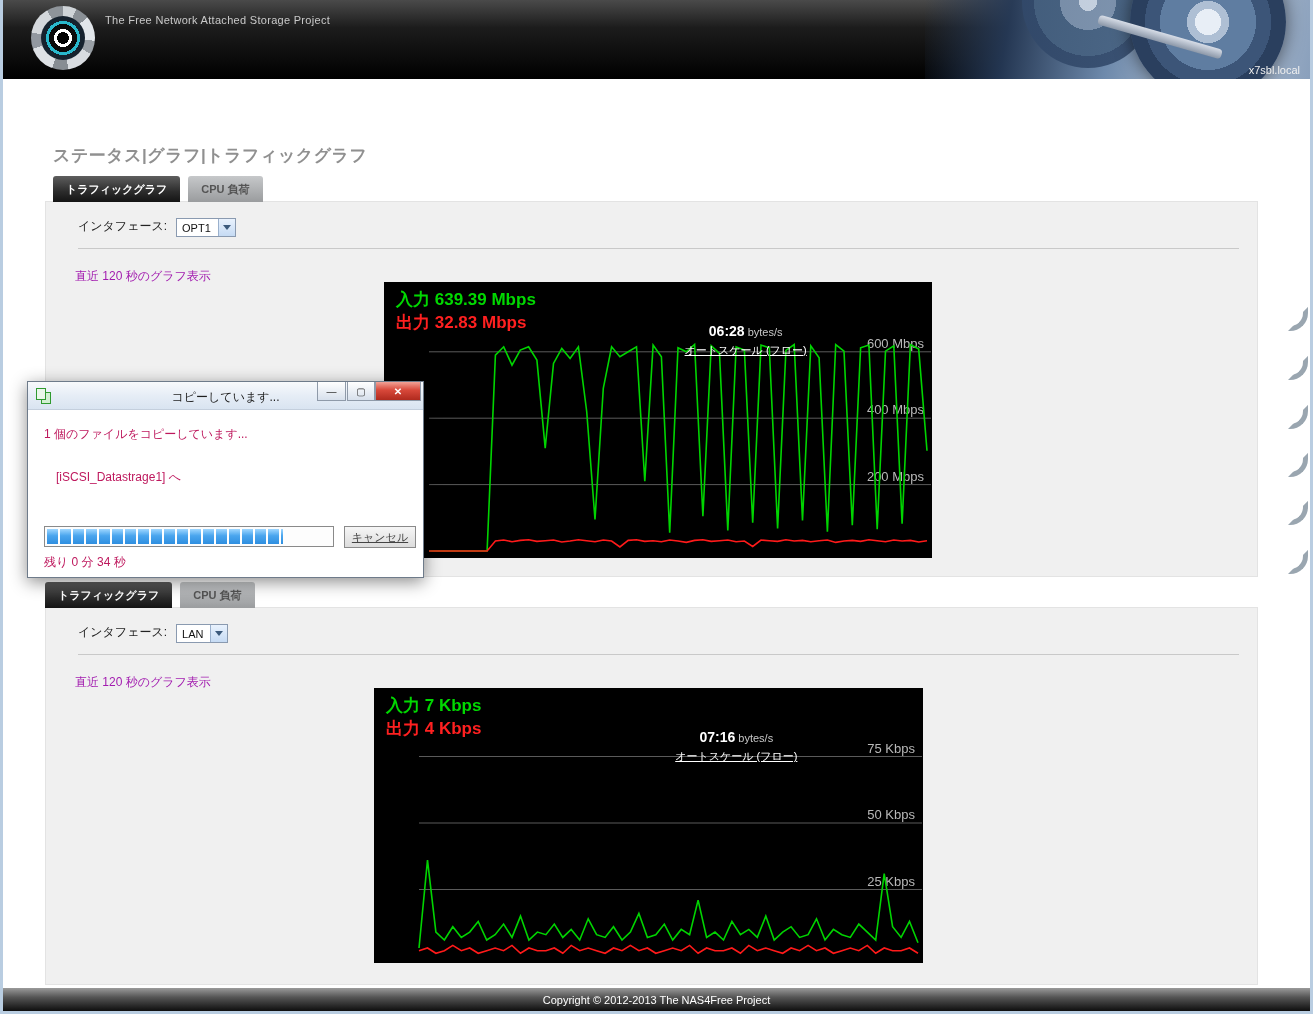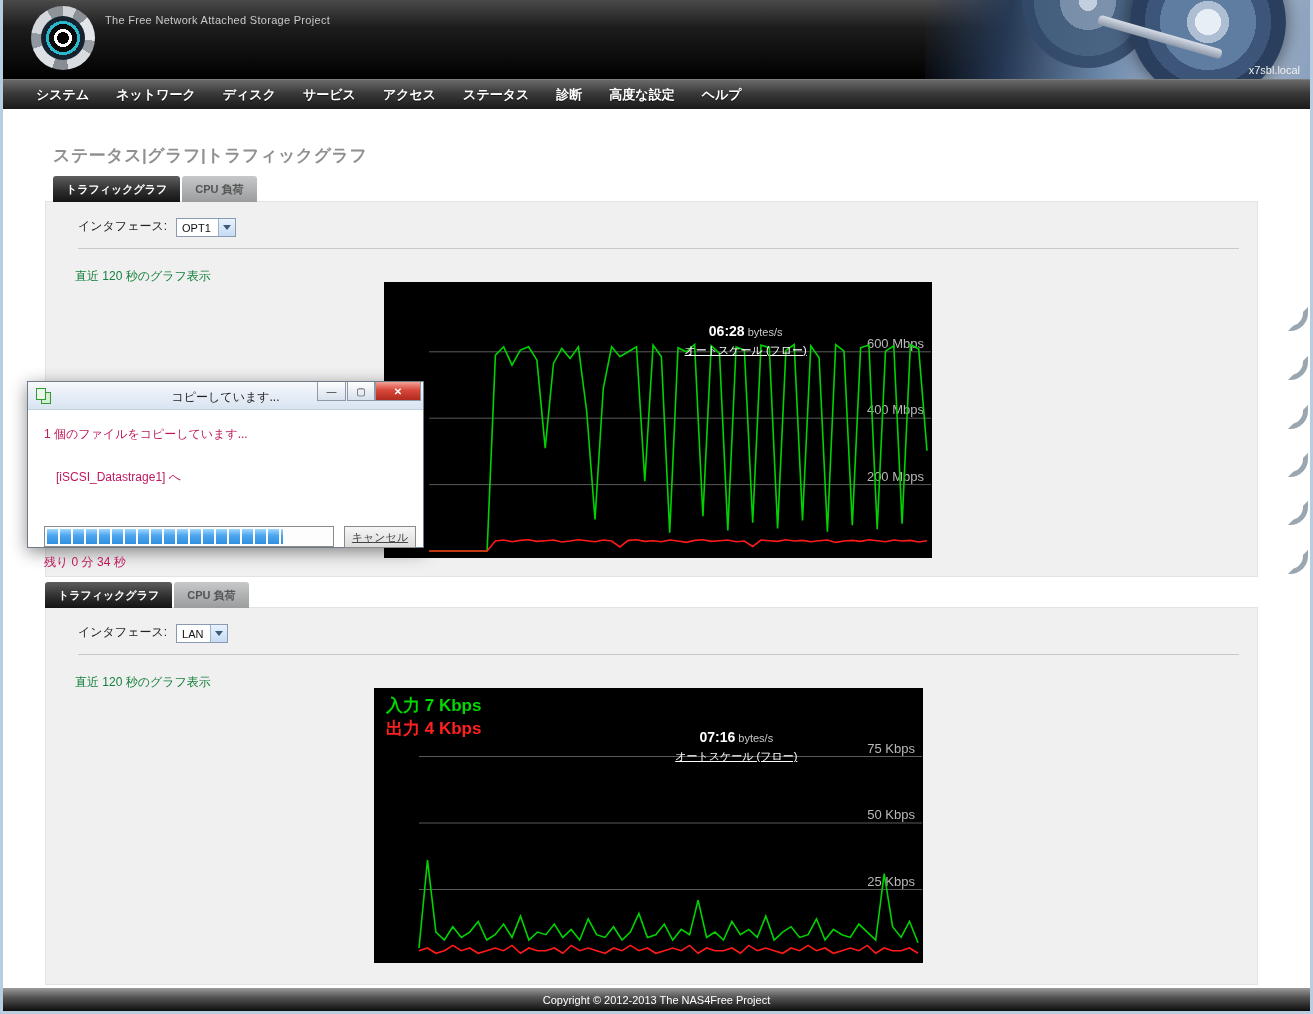--- a/index.html
+++ b/index.html
@@ -37,55 +37,55 @@
   
   .navbar { position:absolute; top:79px; left:0; right:0; height:30px;
      background:linear-gradient(180deg,#6a6a6a 0%,#3a3a3a 45%,#1a1a1a 100%);
      border-top:1px solid #7c7c7c; display:flex; align-items:center; padding-left:33px; gap:27px; }
   .nav-item { font-size:13px; font-weight:bold; color:#fff; cursor:pointer; white-space:nowrap;
      text-shadow:0 1px 1px rgba(0,0,0,.6); }
 
   
   .breadcrumb { position:absolute; left:50px; top:144px; font-size:17px; font-weight:600; color:#909090; letter-spacing:.5px; }
 
-  .tabstrip { position:absolute; display:flex; gap:2px; z-index:5; }
+  .tabstrip { position:absolute; display:flex; gap:8px; z-index:5; }
   .tabstrip-1 { left:50px; top:176px; }
   .tabstrip-2 { left:42px; top:582px; }
   .tab { padding:6px 13px 5px 13px; font-size:11px; font-weight:bold; border-radius:3px 3px 0 0; cursor:pointer; }
   .tab.active { background:linear-gradient(180deg,#5e5e5e 0%,#2c2c2c 60%,#141414 100%); color:#fff; }
   .tab.inactive { background:linear-gradient(180deg,#c6c8ca 0%,#9a9c9e 100%); color:#545454; }
 
   .panel { position:absolute; left:42px; width:1213px; background:#f0f0f0; border:1px solid #e3e3e3; }
   .panel-1 { top:201px; height:376px; }
   .panel-2 { top:607px; height:378px; }
   .iface-row { position:absolute; left:32px; top:16px; display:flex; font-size:12px; color:#222; }
   .select { display:inline-flex; align-items:center; margin-left:9px; border:1px solid #8a9ab0; background:#fff;
      height:19px; font-size:11px; color:#111; padding-left:5px; cursor:pointer; }
   .select .arrow-box { width:17px; height:17px; margin-left:7px; border-left:1px solid #9ab0cc;
      background:linear-gradient(180deg,#e9f2fd 0%,#c6dbf4 100%); display:flex; align-items:center; justify-content:center; }
   .select .arrow-box .tri { width:0; height:0; border-left:4px solid transparent; border-right:4px solid transparent;
      border-top:5px solid #3c5a7c; }
   .divider { position:absolute; left:32px; right:18px; top:46px; border-top:1px solid #c9c9c9; }
-  .caption { position:absolute; left:29px; top:66px; font-size:12px; color:#15803d; }
+  .caption { position:absolute; left:29px; top:66px; font-size:12px; color:#a21caf; }
 
   .graph { position:absolute; background:#000; }
   .graph-1 { left:338px; top:80px; width:548px; height:276px; }
   .graph-2 { left:328px; top:80px; width:549px; height:275px; }
   .graph svg { position:absolute; left:0; top:0; }
   svg text { font-family:"Liberation Sans", sans-serif; }
   .legend { position:absolute; left:12px; top:7px; font-size:17px; font-weight:bold; line-height:1.35; z-index:2; }
   .legend .in { color:#00d800; }
   .legend .out { color:#ff2020; }
   .overlay-top { position:absolute; left:44%; width:44%; top:4px; text-align:center; z-index:2;margin-top:36px; }
   .overlay-time { font-size:14px; font-weight:bold; color:#fff; }
   .overlay-unit { font-size:11px; color:#c8c8c8; margin-left:3px; }
   .autoscale { display:inline-block; margin-top:3px; font-size:11px; color:#fff; text-decoration:underline; cursor:pointer; }
 
   
-  .dialog { position:absolute; left:24px; top:381px; width:397px; height:167px; background:#fff;
+  .dialog { position:absolute; left:24px; top:381px; width:397px; height:197px; background:#fff;
      border:1px solid #6e7b8a; box-shadow:0 4px 16px rgba(0,0,0,.45); z-index:50; }
   .dialog-title { position:absolute; left:0; top:0; right:0; height:28px;
      background:linear-gradient(180deg,#f8fafc 0%,#e6edf6 50%,#d9e4f1 100%); border-bottom:1px solid #c4cfdd; }
   .copy-icon { position:absolute; left:8px; top:6px; width:16px; height:16px; }
   .copy-icon .p1, .copy-icon .p2 { position:absolute; width:10px; height:12px; background:#eaf7ea; border:1px solid #2f9a2f; }
   .copy-icon .p1 { left:0; top:0; }
   .copy-icon .p2 { left:5px; top:4px; background:#d2efd2; }
   .dialog-title-text { position:absolute; left:0; right:0; top:7px; text-align:center; font-size:12px; color:#1e1e1e; }
   .win-btn { position:absolute; top:0; height:19px; display:flex; align-items:center; justify-content:center;
      font-size:10px; border:1px solid #8f9aa9; border-top:none; cursor:pointer; }
@@ -132,31 +132,20 @@
       </div>
       <div class="hdd">
         <div class="hdd-bg"></div>
         <div class="platter2"></div>
         <div class="platter"></div>
         <div class="arm"></div>
       </div>
       <div class="hostname">x7sbl.local</div>
     </div>
 
-    <div class="navbar">
-      <span class="nav-item">システム</span>
-      <span class="nav-item">ネットワーク</span>
-      <span class="nav-item">ディスク</span>
-      <span class="nav-item">サービス</span>
-      <span class="nav-item">アクセス</span>
-      <span class="nav-item">ステータス</span>
-      <span class="nav-item">診断</span>
-      <span class="nav-item">高度な設定</span>
-      <span class="nav-item">ヘルプ</span>
-    </div>
 
     <div class="breadcrumb">ステータス|グラフ|トラフィックグラフ</div>
 
     <div class="tabstrip tabstrip-1">
       <div class="tab active">トラフィックグラフ</div>
       <div class="tab inactive">CPU 負荷</div>
     </div>
 
     <div class="panel panel-1">
       <div class="iface-row">
@@ -175,20 +164,24 @@
         <svg id="chart-svg-0" width="548" height="276">
             <line x1="45" x2="547" y1="69.8" y2="69.8" stroke="#5a5a5a" stroke-width="1"></line>
             <text x="540" y="65.8" text-anchor="end" fill="#b8b8b8" font-size="13">600 Mbps</text>
             <line x1="45" x2="547" y1="136.2" y2="136.2" stroke="#5a5a5a" stroke-width="1"></line>
             <text x="540" y="132.2" text-anchor="end" fill="#b8b8b8" font-size="13">400 Mbps</text>
             <line x1="45" x2="547" y1="202.6" y2="202.6" stroke="#5a5a5a" stroke-width="1"></line>
             <text x="540" y="198.6" text-anchor="end" fill="#b8b8b8" font-size="13">200 Mbps</text>
             <polyline points="45.0,269.0 53.3,269.0 61.6,269.0 69.9,269.0 78.2,269.0 86.5,269.0 94.8,269.0 103.1,269.0 111.4,73.1 119.7,64.8 128.0,83.1 136.3,68.1 144.6,64.8 152.9,78.1 161.2,166.1 169.5,81.4 177.8,66.4 186.1,76.4 194.4,64.8 202.7,129.5 211.0,237.5 219.3,106.3 227.6,64.8 235.9,74.8 244.2,69.8 252.5,64.8 260.8,199.3 269.1,63.1 277.4,74.8 285.7,250.7 294.0,65.8 302.3,69.8 310.6,62.5 318.9,234.1 327.2,63.8 335.5,71.4 343.8,248.4 352.1,64.8 360.4,68.1 368.7,240.8 377.0,63.1 385.3,65.8 393.6,246.4 401.9,68.4 410.2,62.5 418.5,238.5 426.8,63.8 435.1,75.7 443.4,249.7 451.7,62.5 460.0,69.1 468.3,243.1 476.6,65.8 484.9,63.1 493.2,247.1 501.5,69.1 509.8,63.8 518.1,241.8 526.4,62.5 534.7,67.1 543.0,168.7" fill="none" stroke="#00d400" stroke-width="1.6"></polyline>
             <polyline points="45.0,269.0 53.3,269.0 61.6,269.0 69.9,269.0 78.2,269.0 86.5,269.0 94.8,269.0 103.1,269.0 111.4,259.0 119.7,258.0 128.0,259.7 136.3,258.4 144.6,257.7 152.9,259.4 161.2,258.7 169.5,258.0 177.8,260.0 186.1,259.0 194.4,257.7 202.7,258.7 211.0,259.7 219.3,258.0 227.6,259.0 235.9,265.0 244.2,258.4 252.5,257.7 260.8,259.4 269.1,258.7 277.4,259.7 285.7,258.0 294.0,259.0 302.3,260.4 310.6,258.4 318.9,257.7 327.2,259.4 335.5,258.7 343.8,258.0 352.1,259.7 360.4,259.0 368.7,264.4 377.0,258.0 385.3,258.7 393.6,259.4 401.9,257.7 410.2,259.0 418.5,258.4 426.8,259.7 435.1,258.7 443.4,258.0 451.7,260.4 460.0,259.0 468.3,258.4 476.6,259.4 484.9,257.7 493.2,258.7 501.5,259.7 509.8,258.0 518.1,259.0 526.4,258.4 534.7,260.0 543.0,258.7" fill="none" stroke="#ff1a1a" stroke-width="1.6"></polyline>
           </svg>
+        <div class="legend">
+          <div class="in"><span>入力</span> <span>639.39 Mbps</span></div>
+          <div class="out"><span>出力</span> <span>32.83 Mbps</span></div>
+        </div>
         <div class="overlay-top">
           <span class="overlay-time">06:28</span><span class="overlay-unit">bytes/s</span>
           <br>
           <span class="autoscale">オートスケール (フロー)</span>
         </div>
       </div>
     </div>
 
     <div class="tabstrip tabstrip-2">
       <div class="tab active">トラフィックグラフ</div>

